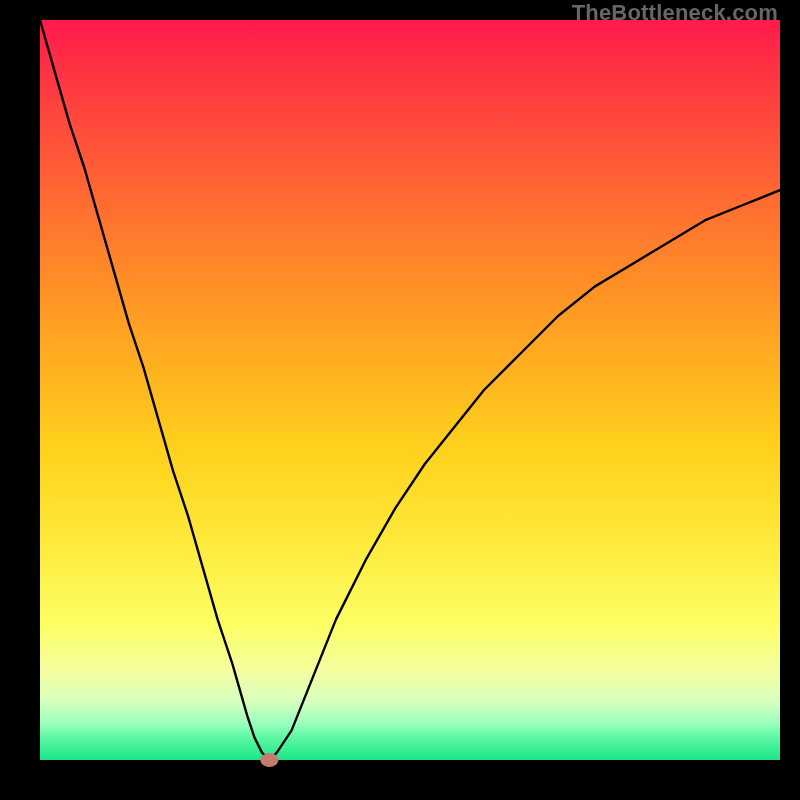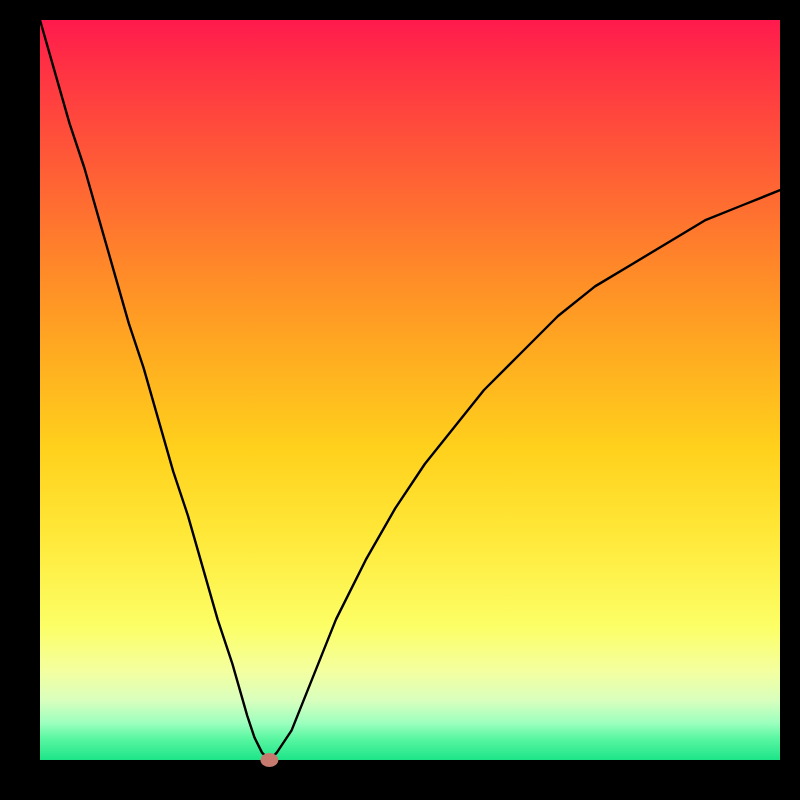--- a/index.html
+++ b/index.html
@@ -60,19 +60,20 @@
     pointer-events: none;
   }
 </style>
 </head>
 <body>
 
 <div class="stage">
 
   <div class="plot-area"></div>
 
+  <div class="watermark">TheBottleneck.com</div>
 
   <svg class="overlay" viewBox="0 0 800 800">
     <path id="curve-path" fill="none" stroke="#000000" stroke-width="2.4" stroke-linejoin="round" stroke-linecap="round" d="M40.0 20.0 L54.8 71.8 L69.6 123.6 L84.4 168.0 L99.2 219.8 L114.0 271.6 L128.8 323.4 L143.6 367.8 L158.4 419.6 L173.2 471.4 L188.0 515.8 L202.8 567.6 L217.6 619.4 L232.4 663.8 L247.2 715.6 L254.6 737.8 L262.0 752.6 L269.4 760.0 L276.8 752.6 L291.6 730.4 L306.4 693.4 L321.2 656.4 L336.0 619.4 L365.6 560.2 L395.2 508.4 L424.8 464.0 L454.4 427.0 L484.0 390.0 L521.0 353.0 L558.0 316.0 L595.0 286.4 L632.0 264.2 L669.0 242.0 L706.0 219.8 L743.0 205.0 L780.0 190.2"></path>
     <ellipse id="marker-dot" rx="9" ry="7" fill="#c77b6f" cx="269.4" cy="760.0"></ellipse>
   </svg>
 
 </div>
 
 </body></html>

